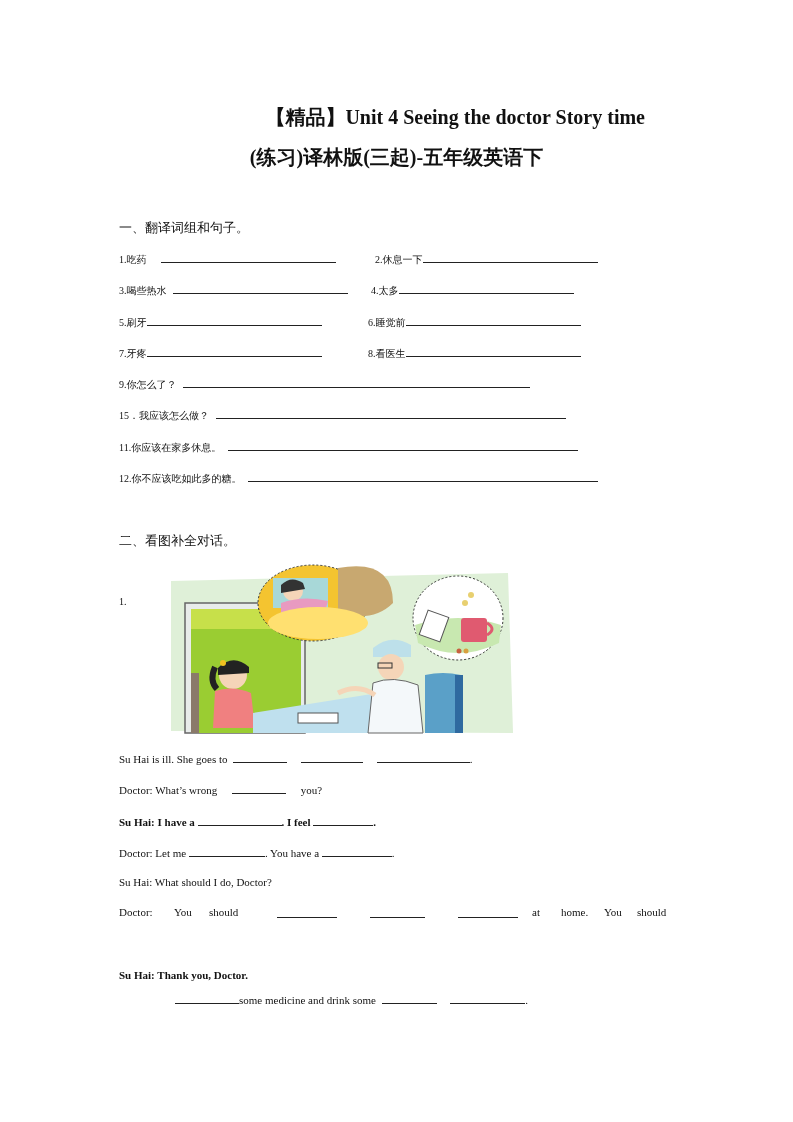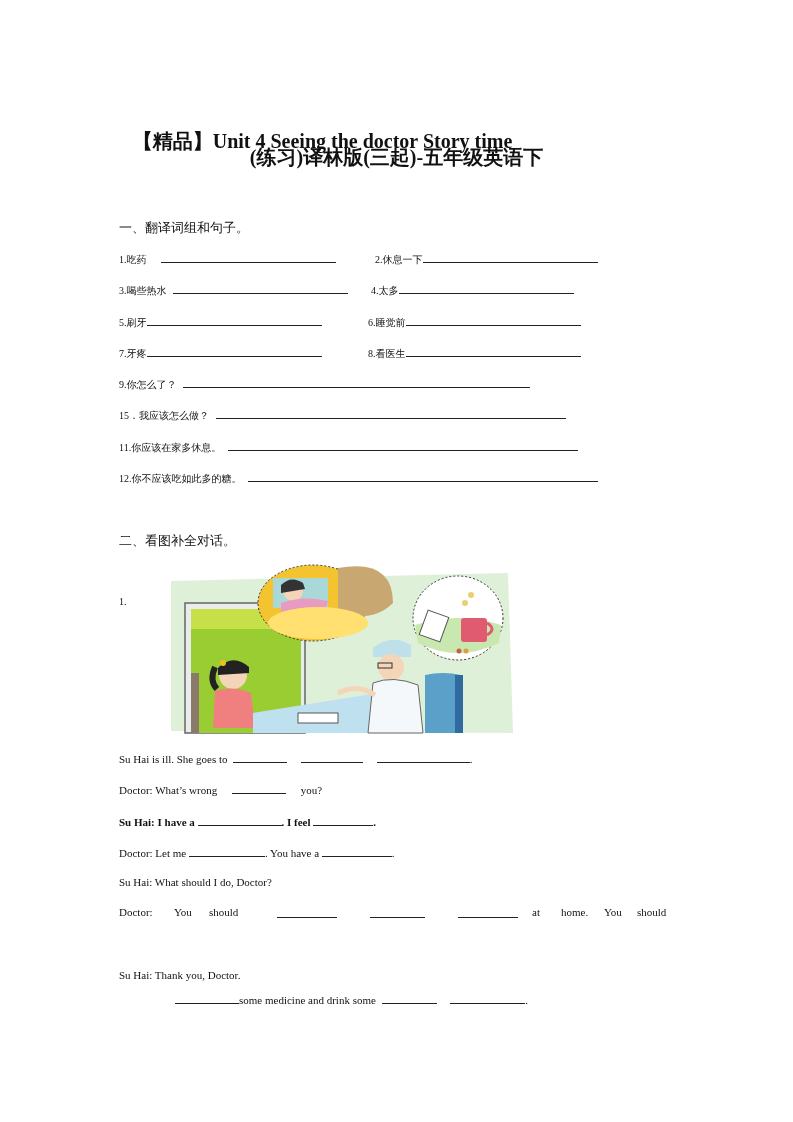--- a/index.html
+++ b/index.html
@@ -1,20 +1,20 @@
 <!DOCTYPE html>
 <html><head>
 <meta charset="utf-8">
 <style>
   html, body { margin: 0; padding: 0; background: #ffffff; }
   body { width: 793px; height: 1122px; position: relative; overflow: hidden;
          font-family: "Liberation Serif", "DejaVu Serif", serif; color: #111; }
   .abs { position: absolute; white-space: nowrap; }
-  .title1 { top: 104px; left: 0; width: 645px; text-align: center;
-            font-weight: bold; font-size: 20px; margin-top: 24px; }
+  .title1 { top: 104px; left: 0; width: 645px; text-align: right;
+            font-weight: bold; font-size: 20px; }
   .title2 { top: 144px; left: 0; width: 793px; text-align: center;
             font-weight: bold; font-size: 20px; }
   .sec { font-size: 13px; }
   .item { font-size: 10px; }
   .blank { display: inline-block; border-bottom: 1px solid #222; height: 11px; vertical-align: baseline; }
   .dlg { font-size: 11px; }
   .pic { position: absolute; left: 163px; top: 563px; width: 355px; height: 175px; overflow: hidden; }
 </style>
 </head>
 <body>
@@ -163,15 +163,15 @@
     <span class="abs" style="left:485px;top:0;">You</span>
     <span class="abs" style="left:518px;top:0;">should</span>
   </div>
 
   <div class="abs dlg" style="top:992px;left:175px;font-family:Liberation Serif, serif;">
     <span class="blank" style="width:64px;"></span><span>some medicine and drink some</span>
     <span class="blank" style="width:55px;margin-left:3px;"></span>
     <span class="blank" style="width:75px;margin-left:11px;"></span><span>.</span>
   </div>
 
-  <div class="abs dlg" style="top:969px;left:119px;">Su Hai: Thank you, Doctor.</div>
+  <div class="abs dlg" style="top:969px;left:119px;font-weight:bold;">Su Hai: Thank you, Doctor.</div>
 
 </div>
 
 </body></html>

